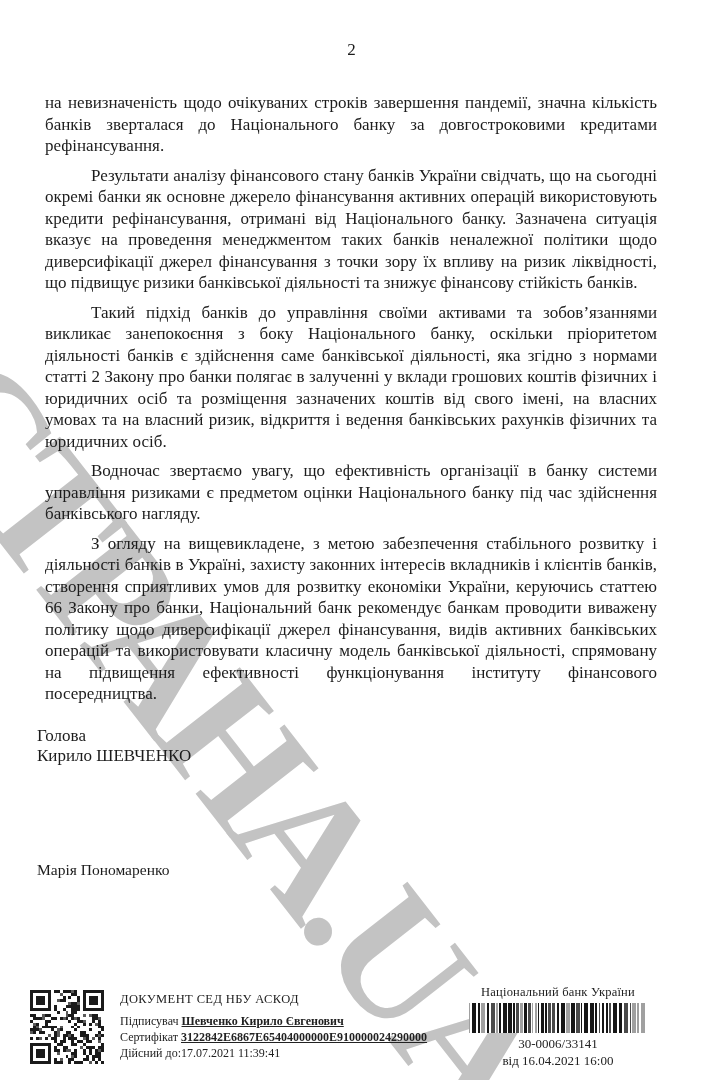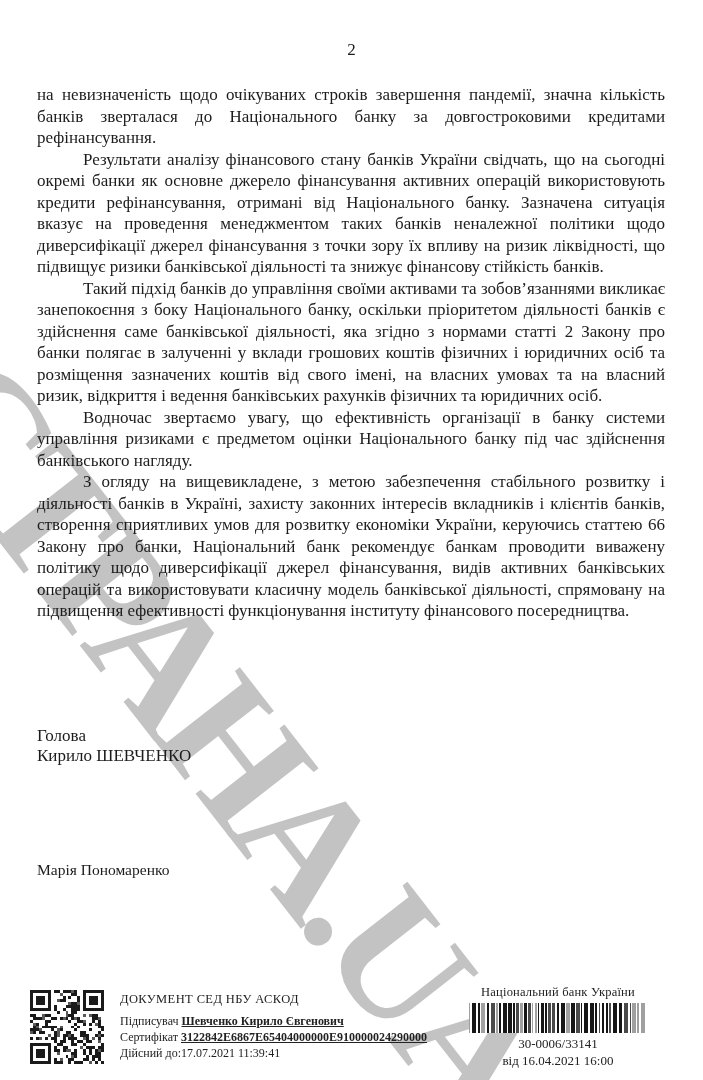--- a/index.html
+++ b/index.html
@@ -11,21 +11,21 @@
   .watermark {
     position:absolute; left:22px; top:318px; z-index:0;
     transform-origin:0 0; transform:rotate(52deg);
     font-family:"Liberation Serif", serif; font-weight:700;
     font-size:172px; letter-spacing:-10px; white-space:nowrap;
     color:#c3c3c3; user-select:none;
   }
   .layer { position:absolute; z-index:1; }
   .page-number { top:40px; left:0; width:703px; text-align:center; font-size:17px; }
   .body-text { top:84px; left:37px; width:628px; font-size:17px; line-height:21.5px; text-align:justify; }
-  .body-text p { margin:0; }
+  .body-text p { margin:8px; }
   .body-text p.indent { text-indent:46px; }
   .sign-row { top:726px; left:37px; width:628px; display:flex; justify-content:space-between; font-size:17px;flex-direction:column; }
   .sign-name { margin-right:60px; }
   .contact { top:858px; left:37px; font-size:15.5px; line-height:23px; }
   .footer { top:985px; left:30px; width:660px; display:flex; align-items:center; }
   .qr-box { width:74px; height:76px; flex:0 0 auto; }
   .esign { margin-left:16px; width:335px; font-size:12px; line-height:15.5px; color:#222; }
   .esign-title { font-size:12.5px; letter-spacing:0.4px; margin-bottom:7px; }
   .esign-row { margin-bottom:0.5px; }
   .u { text-decoration:underline;font-weight:bold; }

